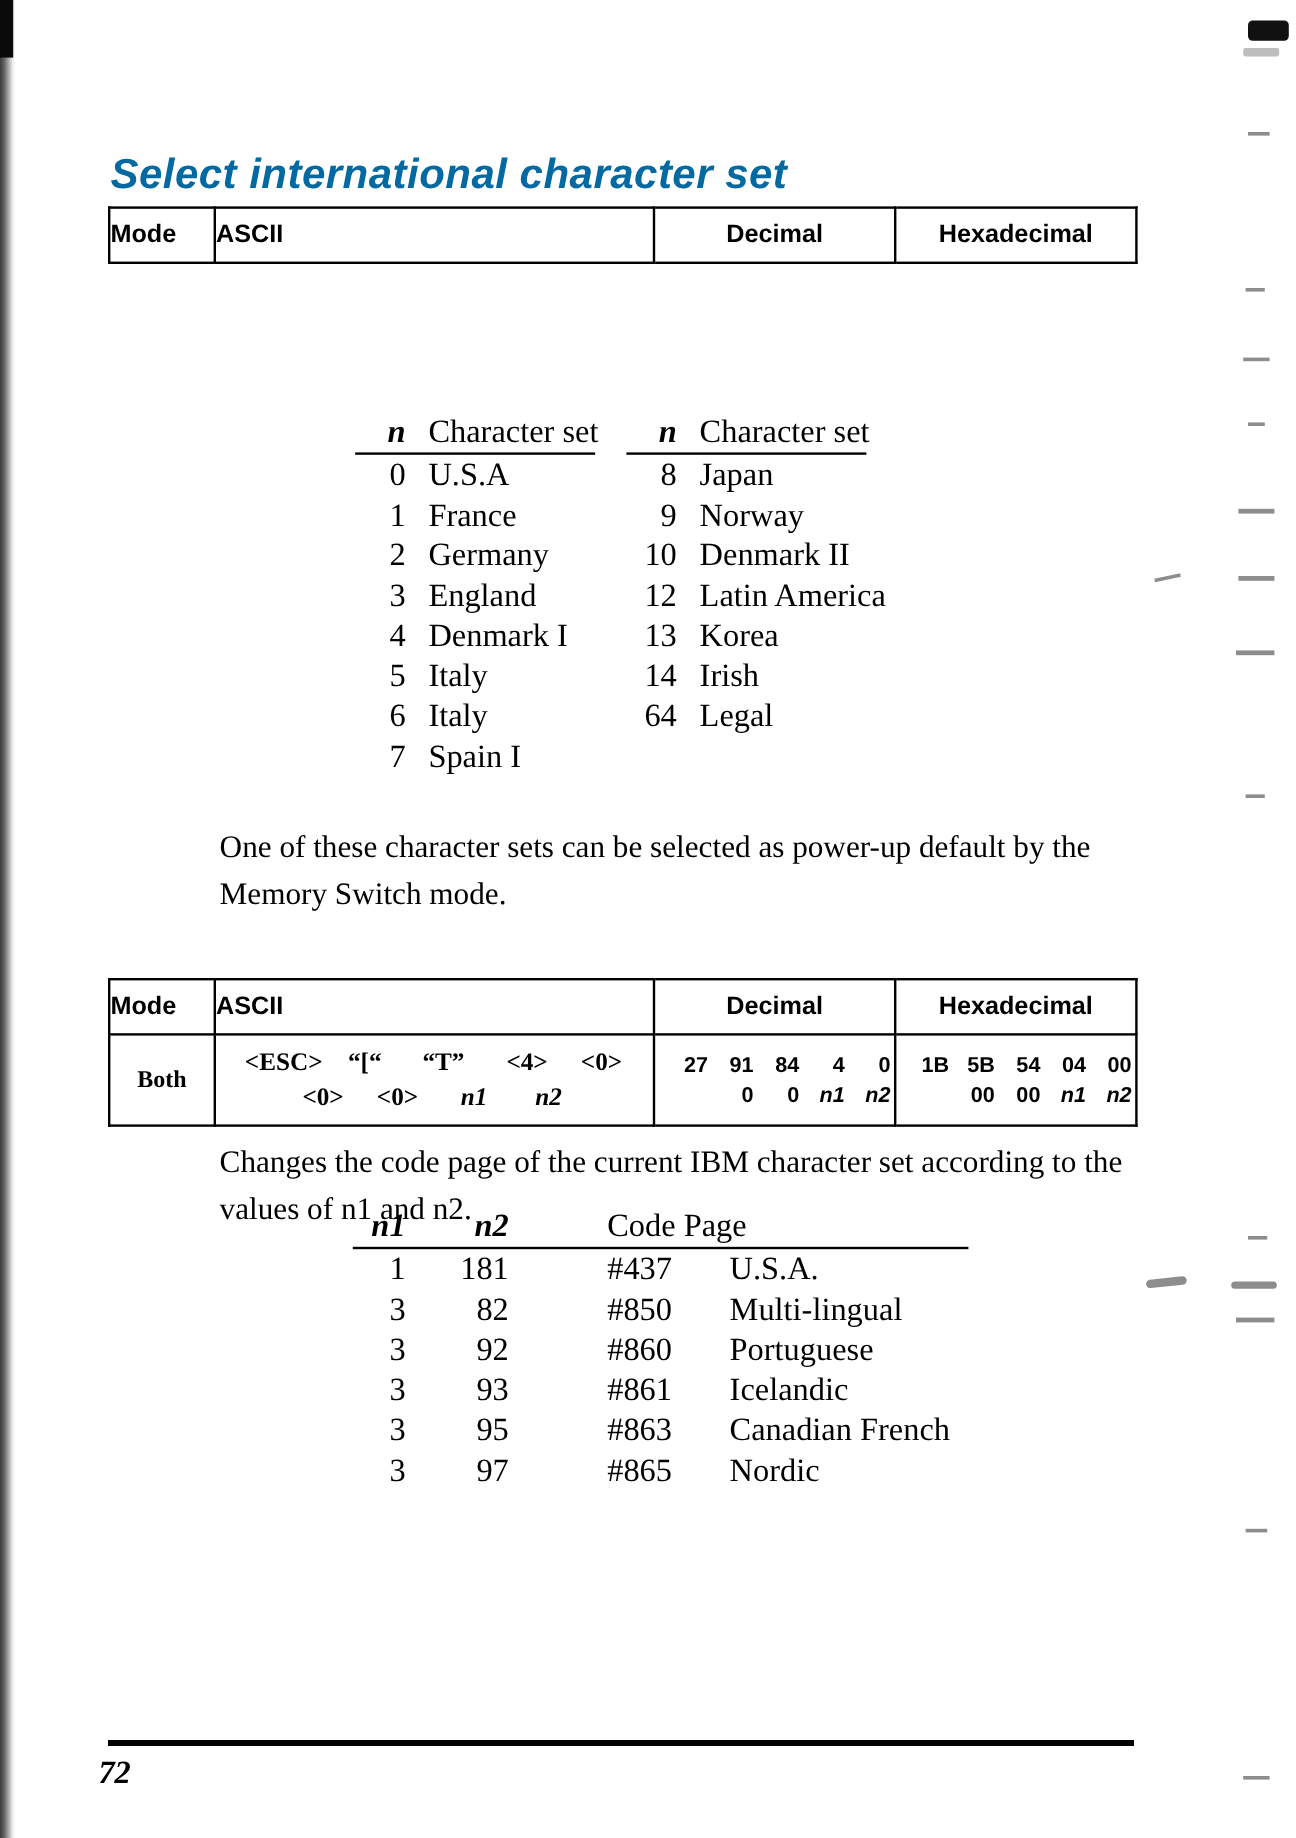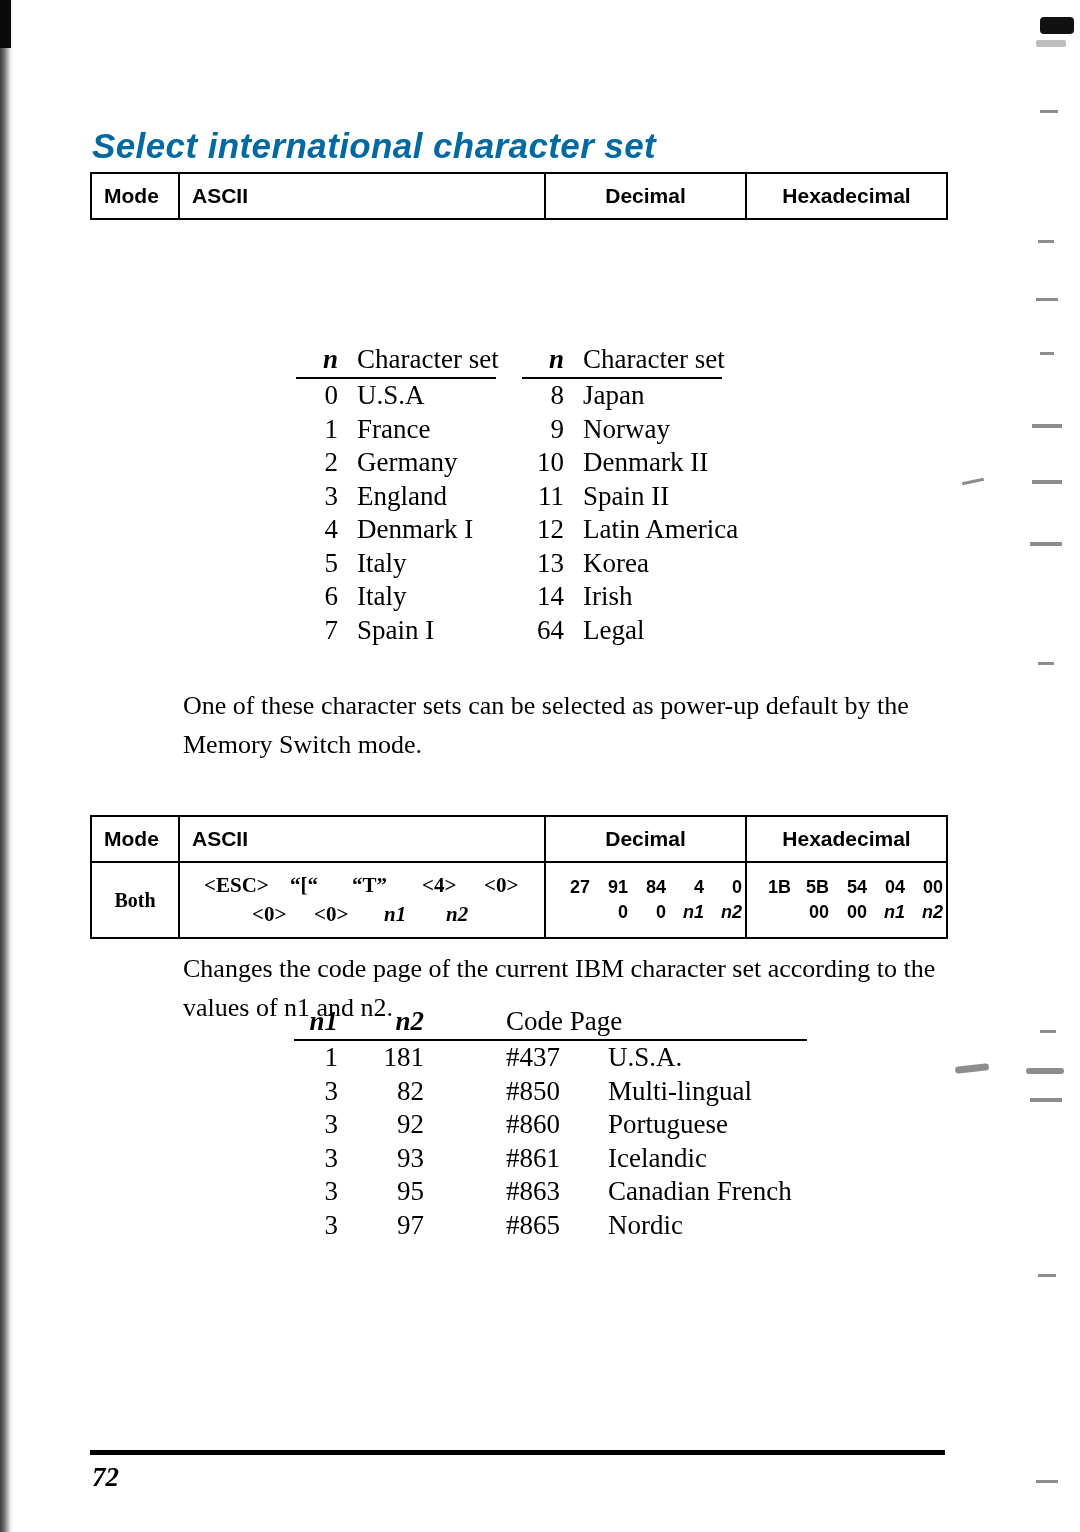--- a/index.html
+++ b/index.html
@@ -85,21 +85,21 @@
   .col-dec    { width: 201px; }
   .col-hex    { width: 201px; }
 
   .hdr-cell {
     font-family: "Liberation Sans", sans-serif;
     font-weight: bold;
     font-size: 21px;
     height: 44px;
     text-align: left;
   }
-  .hdr-cell.pad-l  { padding-left: 12px; }
+  .hdr-cell.pad-l  { }
   .hdr-cell.ctr    { text-align: center; }
 
   .mode-cell {
     font-family: "Liberation Serif", serif;
     font-weight: bold;
     font-size: 20px;
     text-align: center;
   }
   .ascii-cell {
     font-family: "Liberation Serif", serif;
@@ -204,21 +204,21 @@
 
   
   .foot-rule {
     position: absolute;
     left: 90px; top: 1450px;
     width: 855px; height: 5px;
     background: #000;
   }
   .page-num {
     position: absolute;
-    left: 92px; top: 1462px;
+    left: 82px; top: 1462px;
     font-family: "Liberation Serif", serif;
     font-weight: bold;
     font-style: italic;
     font-size: 27px;
   }
 </style>
 </head>
 <body>
 
 <div class="page">
@@ -314,24 +314,20 @@
       <span class="k cs-k">8</span>
       <span class="v cs-v">Japan</span>
     </div>
     <div class="vrow">
       <span class="k cs-k">9</span>
       <span class="v cs-v">Norway</span>
     </div>
     <div class="vrow">
       <span class="k cs-k">10</span>
       <span class="v cs-v">Denmark II</span>
-    </div>
-    <div class="vrow">
-      <span class="k cs-k">11</span>
-      <span class="v cs-v">Spain II</span>
     </div>
     <div class="vrow">
       <span class="k cs-k">12</span>
       <span class="v cs-v">Latin America</span>
     </div>
     <div class="vrow">
       <span class="k cs-k">13</span>
       <span class="v cs-v">Korea</span>
     </div>
     <div class="vrow">

